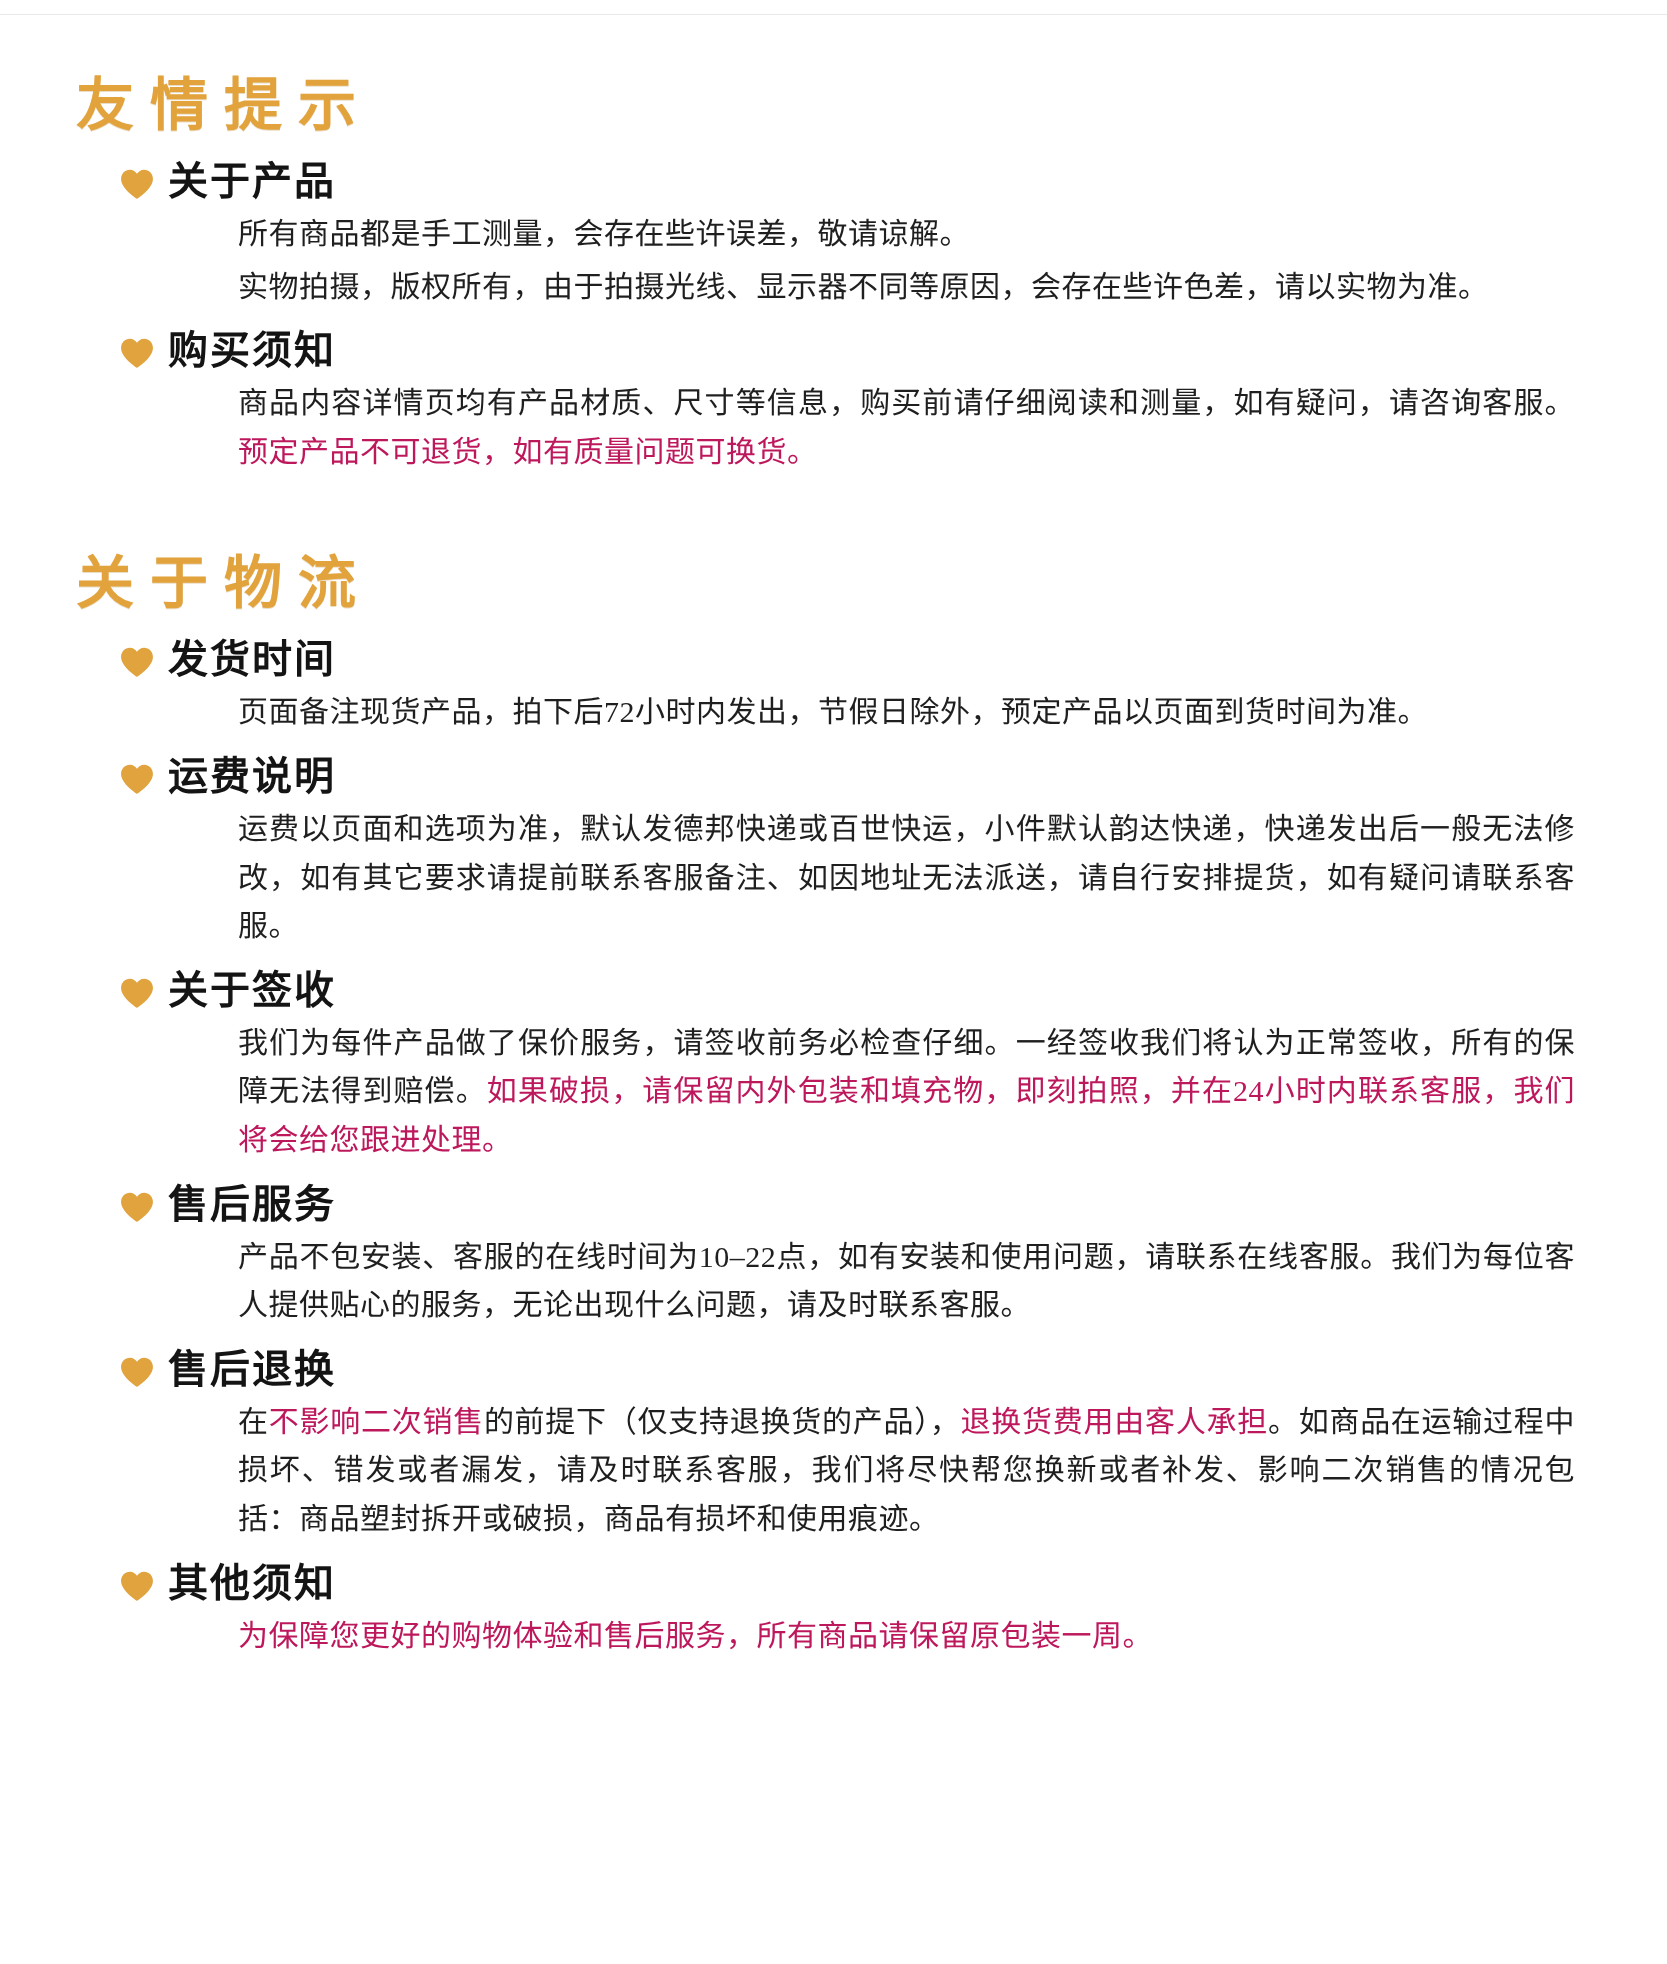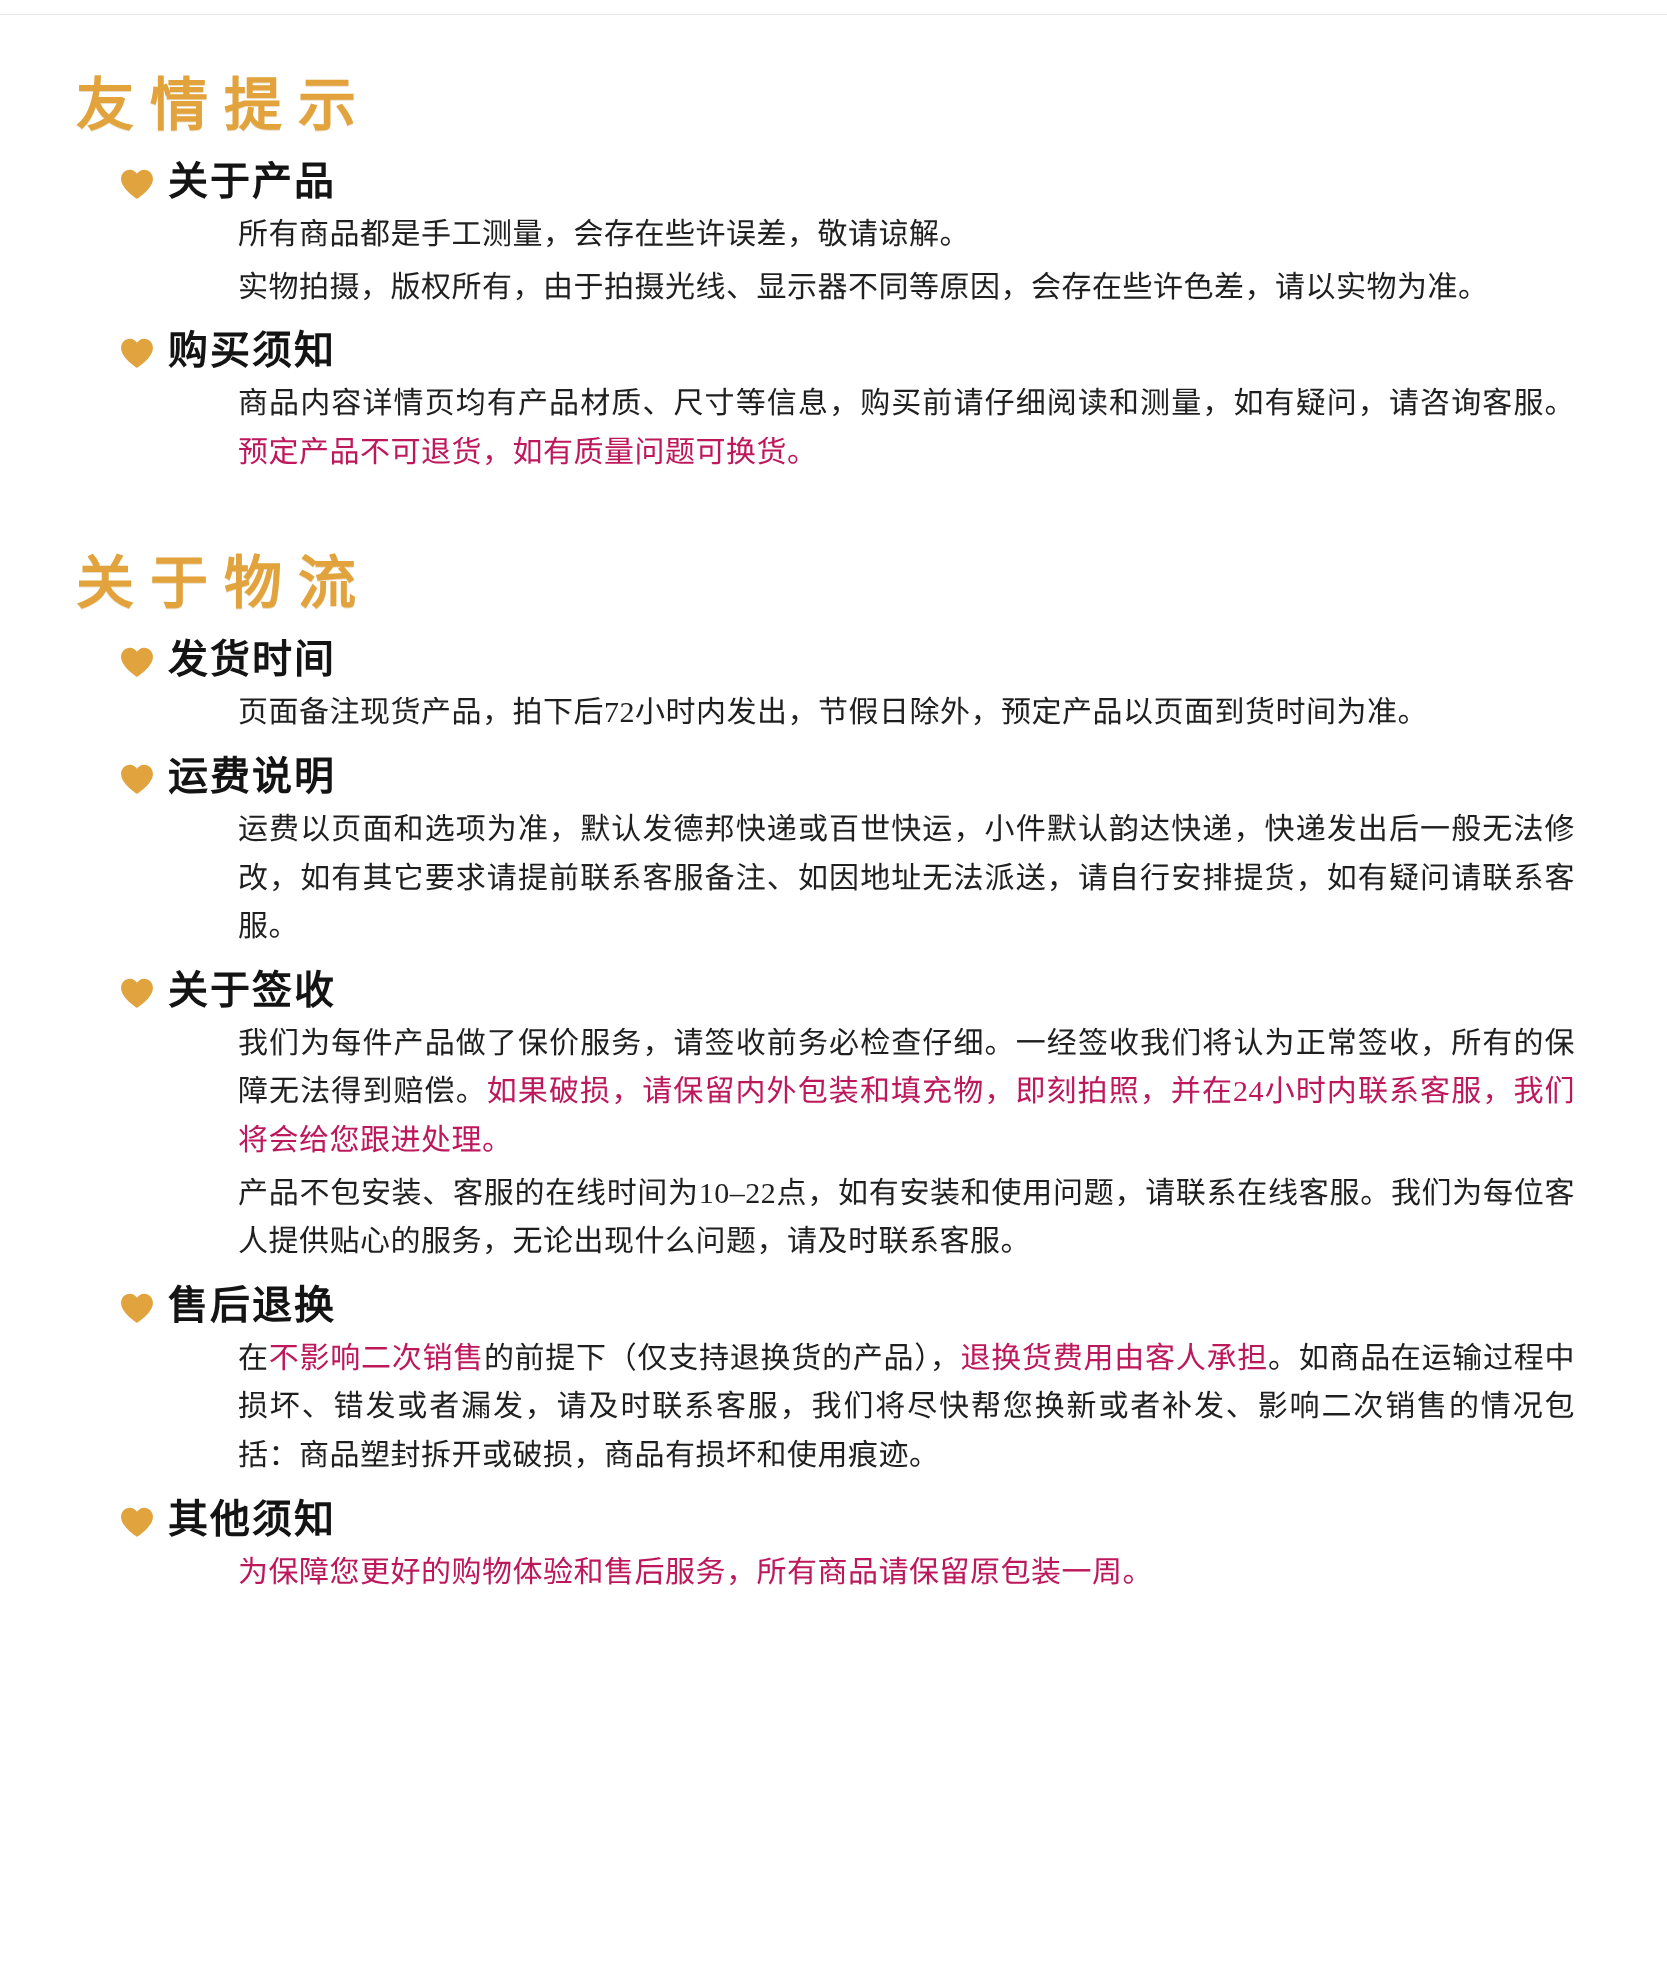--- a/index.html
+++ b/index.html
@@ -167,20 +167,28 @@
           </svg>
         </span>
         <span class="block-title">关于签收</span>
       </div>
       <div class="block-body">
           <p><span>我们为每件产品做了保价服务，请签收前务必检查仔细。一经签收我们将认为正常签收，所有的保障无法得到赔偿。</span><span class="hl">如果破损，请保留内外包装和填充物，即刻拍照，并在24小时内联系客服，我们将会给您跟进处理。</span></p>
         </div>
     </div>
 
     <div class="block">
+      <div class="block-head">
+        <span class="heart-icon">
+          <svg viewBox="0 0 32 30" width="34" height="34" aria-hidden="true">
+            <path d="M16 29C16 29 1 19.5 1 10.2 1 5.1 4.8 1.5 9.3 1.5c3 0 5.3 1.6 6.7 3.9 1.4-2.3 3.7-3.9 6.7-3.9C27.2 1.5 31 5.1 31 10.2 31 19.5 16 29 16 29z" fill="#e0a33e"></path>
+          </svg>
+        </span>
+        <span class="block-title">售后服务</span>
+      </div>
       <div class="block-body">
           <p><span>产品不包安装、客服的在线时间为10–22点，如有安装和使用问题，请联系在线客服。我们为每位客人提供贴心的服务，无论出现什么问题，请及时联系客服。</span></p>
         </div>
     </div>
 
     <div class="block">
       <div class="block-head">
         <span class="heart-icon">
           <svg viewBox="0 0 32 30" width="34" height="34" aria-hidden="true">
             <path d="M16 29C16 29 1 19.5 1 10.2 1 5.1 4.8 1.5 9.3 1.5c3 0 5.3 1.6 6.7 3.9 1.4-2.3 3.7-3.9 6.7-3.9C27.2 1.5 31 5.1 31 10.2 31 19.5 16 29 16 29z" fill="#e0a33e"></path>

